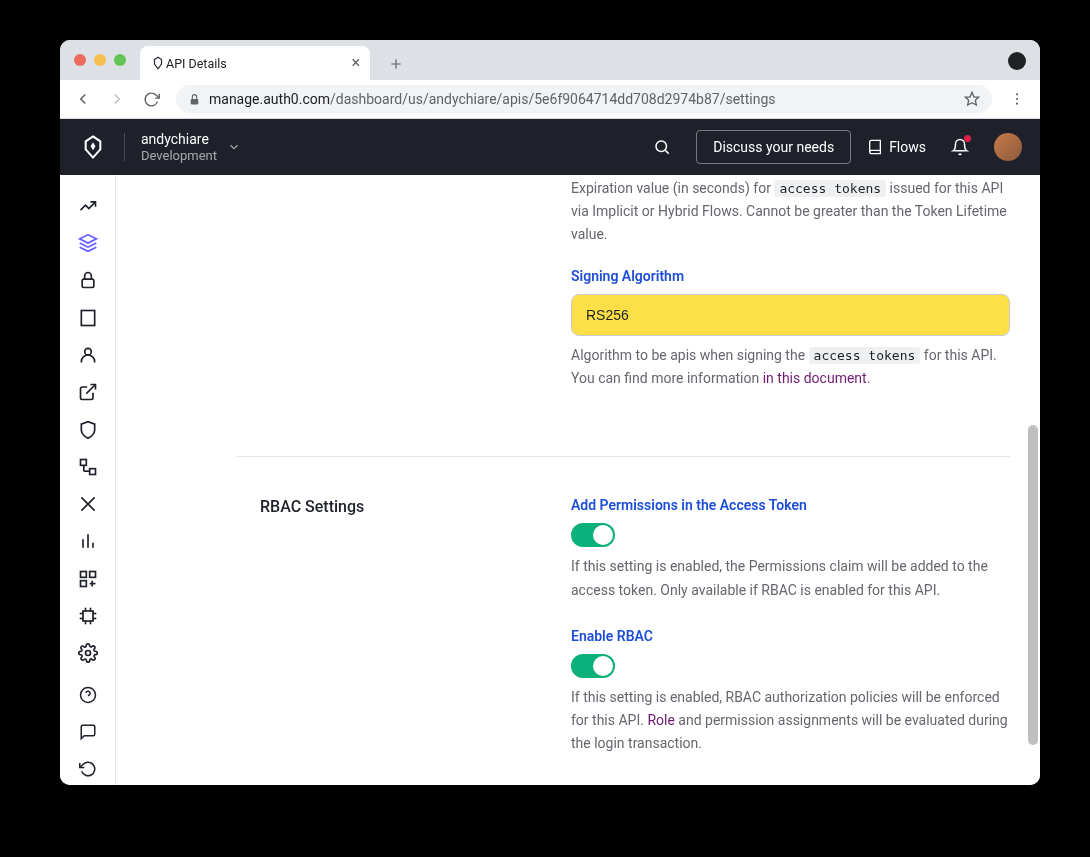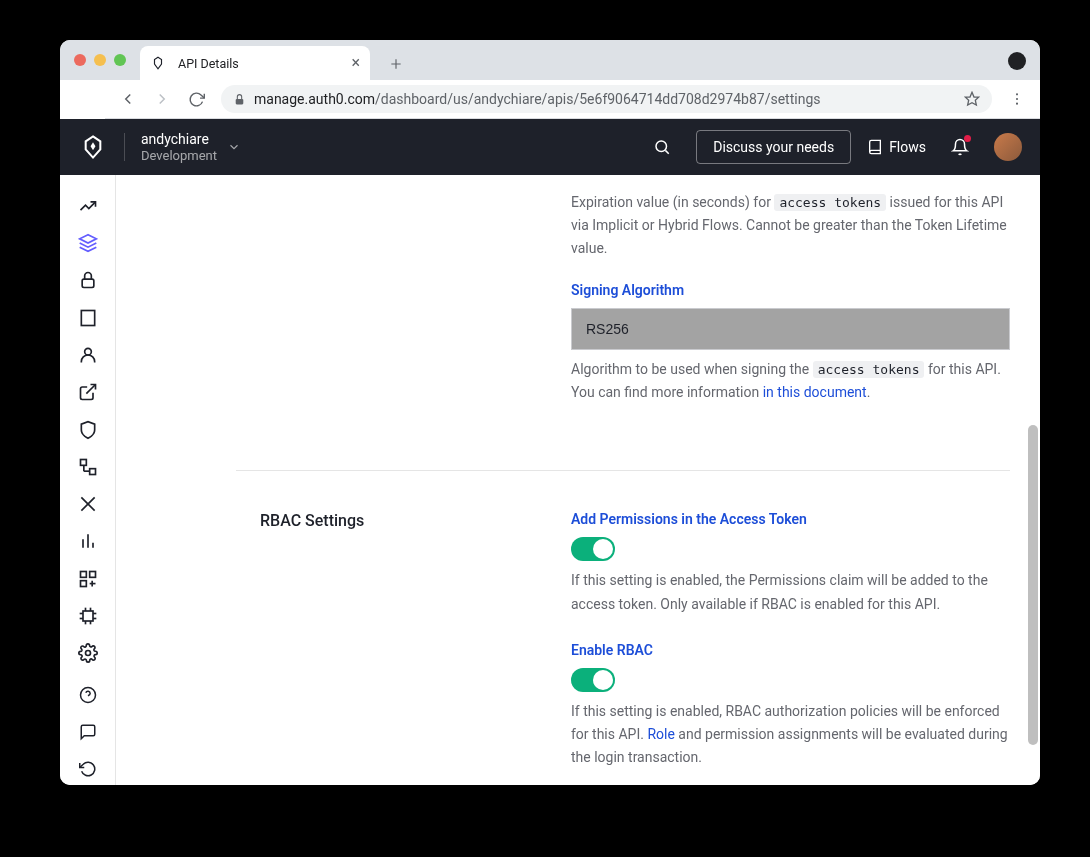--- a/index.html
+++ b/index.html
@@ -7,29 +7,29 @@
 
 .browser-window { position: absolute; left: 60px; top: 40px; width: 980px; height: 745px; background: #fff; border-radius: 10px; overflow: hidden; box-shadow: 0 10px 40px rgba(0,0,0,0.5); }
 
 
 .tab-strip { height: 40px; background: #dde1e6; display: flex; align-items: flex-end; padding-left: 12px; position: relative; }
 .traffic-lights { position: absolute; left: 14px; top: 14px; display: flex; gap: 8px; }
 .traffic-light { width: 12px; height: 12px; border-radius: 50%; }
 .tl-red { background: #ec6a5e; }
 .tl-yellow { background: #f5bf4f; }
 .tl-green { background: #61c554; }
-.tab { background: #fff; height: 34px; width: 230px; margin-left: 68px; border-radius: 8px 8px 0 0; display: flex; align-items: center; padding: 0 10px; gap: 12px; font-size: 12.5px; color: #202124; position: relative; }
+.tab { background: #fff; height: 34px; width: 230px; margin-left: 68px; border-radius: 8px 8px 0 0; display: flex; align-items: center; padding: 0 10px; gap: 0; font-size: 12.5px; color: #202124; position: relative; }
 .tab-favicon { width: 16px; height: 16px; display:flex; align-items:center; justify-content:center;}
 .tab-close { margin-left: auto; color: #5f6368; cursor: pointer; font-size: 16px; line-height: 1; }
 .new-tab { width: 28px; height: 28px; margin-left: 12px; display:flex; align-items:center; justify-content:center; cursor:pointer; color:#5f6368; margin-bottom: 2px; }
 .tab-strip-right { position: absolute; right: 14px; top: 12px; }
 .profile-dot { width: 18px; height: 18px; border-radius: 50%; background: #202124; }
 
 
-.address-bar { height: 39px; background: #fff; border-bottom: 1px solid #dadce0; display: flex; align-items: center; padding: 0 8px; gap: 4px; margin-left: 45px; }
+.address-bar { height: 39px; background: #fff; border-bottom: 1px solid #dadce0; display: flex; align-items: center; padding: 0 8px; gap: 4px; }
 .nav-btn { width: 30px; height: 30px; display:flex; align-items:center; justify-content:center; color:#5f6368; cursor:pointer; border-radius:50%; }
 .nav-btn.disabled { color: #bdc1c6; }
 .url-field { flex:1; height: 28px; background: #f1f3f4; border-radius: 14px; display:flex; align-items:center; padding: 0 12px; gap: 8px; font-size: 14px; color: #5f6368; margin: 0 6px; }
 .url-text { flex:1; white-space: nowrap; overflow: hidden; color: #202124; }
 .url-domain { color: #202124; }
 .url-path { color: #5f6368; }
 .star-btn { color: #5f6368; }
 .menu-dots { width: 30px; display:flex; align-items:center; justify-content:center; color:#5f6368; cursor:pointer;}
 
 
@@ -56,24 +56,24 @@
 .sidebar-item { width: 36px; height: 36px; display:flex; align-items:center; justify-content:center; color: #1e212a; cursor:pointer; border-radius:4px; }
 .sidebar-item.active { color: #635dff; }
 .sidebar-lower { margin-top: 4px; }
 
 
 .content { flex:1; overflow-y: auto; background: #fff; position: relative; }
 .content-inner { padding: 0 30px 40px 120px; }
 
 .section-desc { font-size: 14px; color: #65676e; line-height: 1.65; margin-top: 8px; }
 .code-chip { font-family: ui-monospace, Menlo, monospace; font-size: 13px; background: #eff0f2; padding: 1px 5px; border-radius: 3px; color: #1e212a; }
-.link { color: #1d4ed8; cursor: pointer; }
+.link { color: #701a75; cursor: pointer; }
 
 .field-label { font-size: 14px; font-weight: 600; color: #1d4ed8; }
-.text-input { width: 100%; height: 42px; border: 1px solid #c9cace; border-radius: 0; background: #a3a3a3; padding: 0 14px; font-size: 14px; color: #1e212a; margin-top: 10px; outline: none; }
+.text-input { width: 100%; height: 42px; border: 1px solid #c9cace; border-radius: 8px; background: #fde047; padding: 0 14px; font-size: 14px; color: #1e212a; margin-top: 10px; outline: none; }
 
 .divider-line { border: none; border-top: 1px solid #e5e5e5; margin: 40px 0; }
 
 .section-row { display:flex; }
 .section-left { width: 335px; flex-shrink:0; }
 .section-left .section-title { font-size: 16px; font-weight: 500; color: #1e212a; margin-left: 24px; }
 .section-right { flex:1; }
 
 .toggle { width: 44px; height: 24px; background: #0bb07b; border-radius: 12px; position: relative; cursor: pointer; margin-top: 10px; }
 .toggle-knob { position: absolute; right: 2px; top: 2px; width: 20px; height: 20px; background: #fff; border-radius: 50%; }
@@ -319,32 +319,32 @@
         <svg width="18" height="18" viewBox="0 0 24 24" fill="none" stroke="currentColor" stroke-width="2">
             <polyline points="1 4 1 10 7 10"></polyline>
             <path d="M3.51 15a9 9 0 1 0 2.13-9.36L1 10"></path>
           </svg>
       </div>
     </div>
 
     <div class="content">
       <div class="content-inner">
 
-        <div class="section-row" style="margin-top:16px;">
+        <div class="section-row" style="margin-top:2px;">
           <div class="section-left"></div>
           <div class="section-right">
             <p class="section-desc" style="margin-top:0;">
               <span>Expiration value (in seconds) for </span><span class="code-chip">access tokens</span><span> issued for this API via Implicit or Hybrid Flows. Cannot be greater than the Token Lifetime value.</span>
             </p>
 
             <div class="field-block" style="margin-top:22px;">
               <div class="field-label">Signing Algorithm</div>
               <input class="text-input" readonly="" value="RS256" style="">
               <p class="section-desc">
-                <span>Algorithm to be used when signing the </span><span class="code-chip">access tokens</span><span> for this API. You can find more information </span><span class="link">in this document</span><span>.</span>
+                <span>Algorithm to be apis when signing the </span><span class="code-chip">access tokens</span><span> for this API. You can find more information </span><span class="link">in this document</span><span>.</span>
               </p>
             </div>
           </div>
         </div>
 
         <hr class="divider-line">
 
         <div class="section-row">
           <div class="section-left">
             <div class="section-title">RBAC Settings</div>

